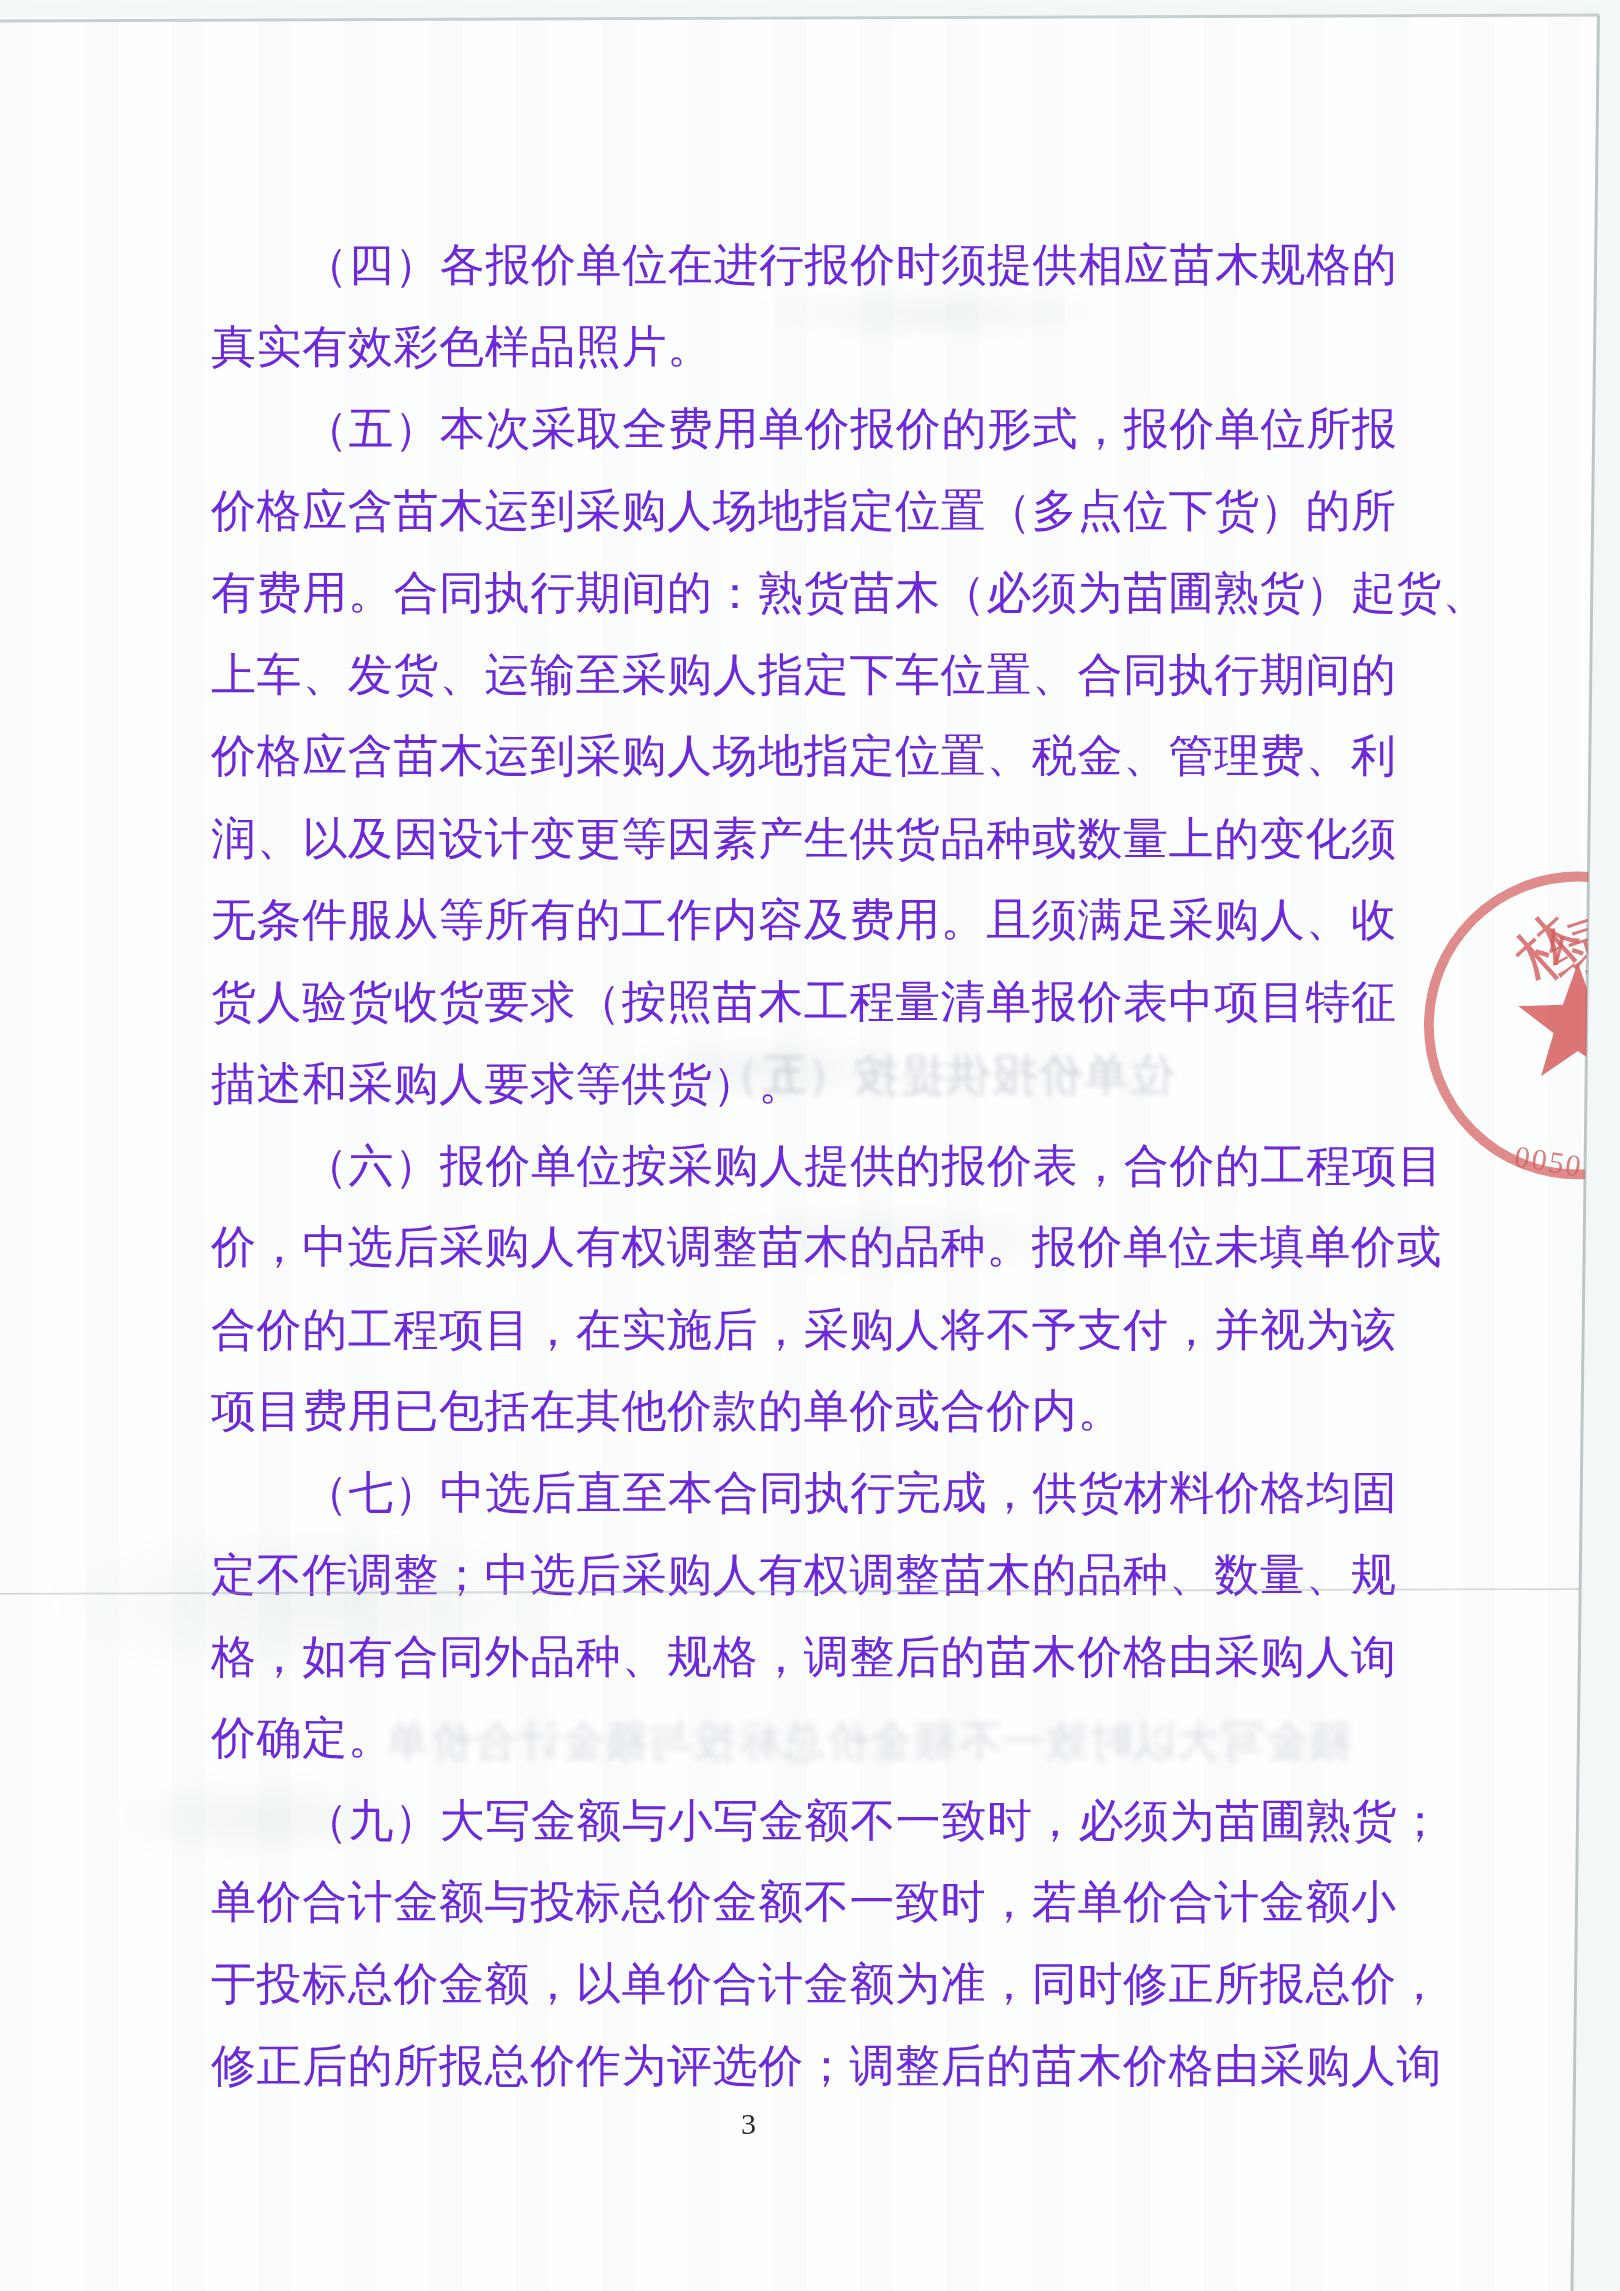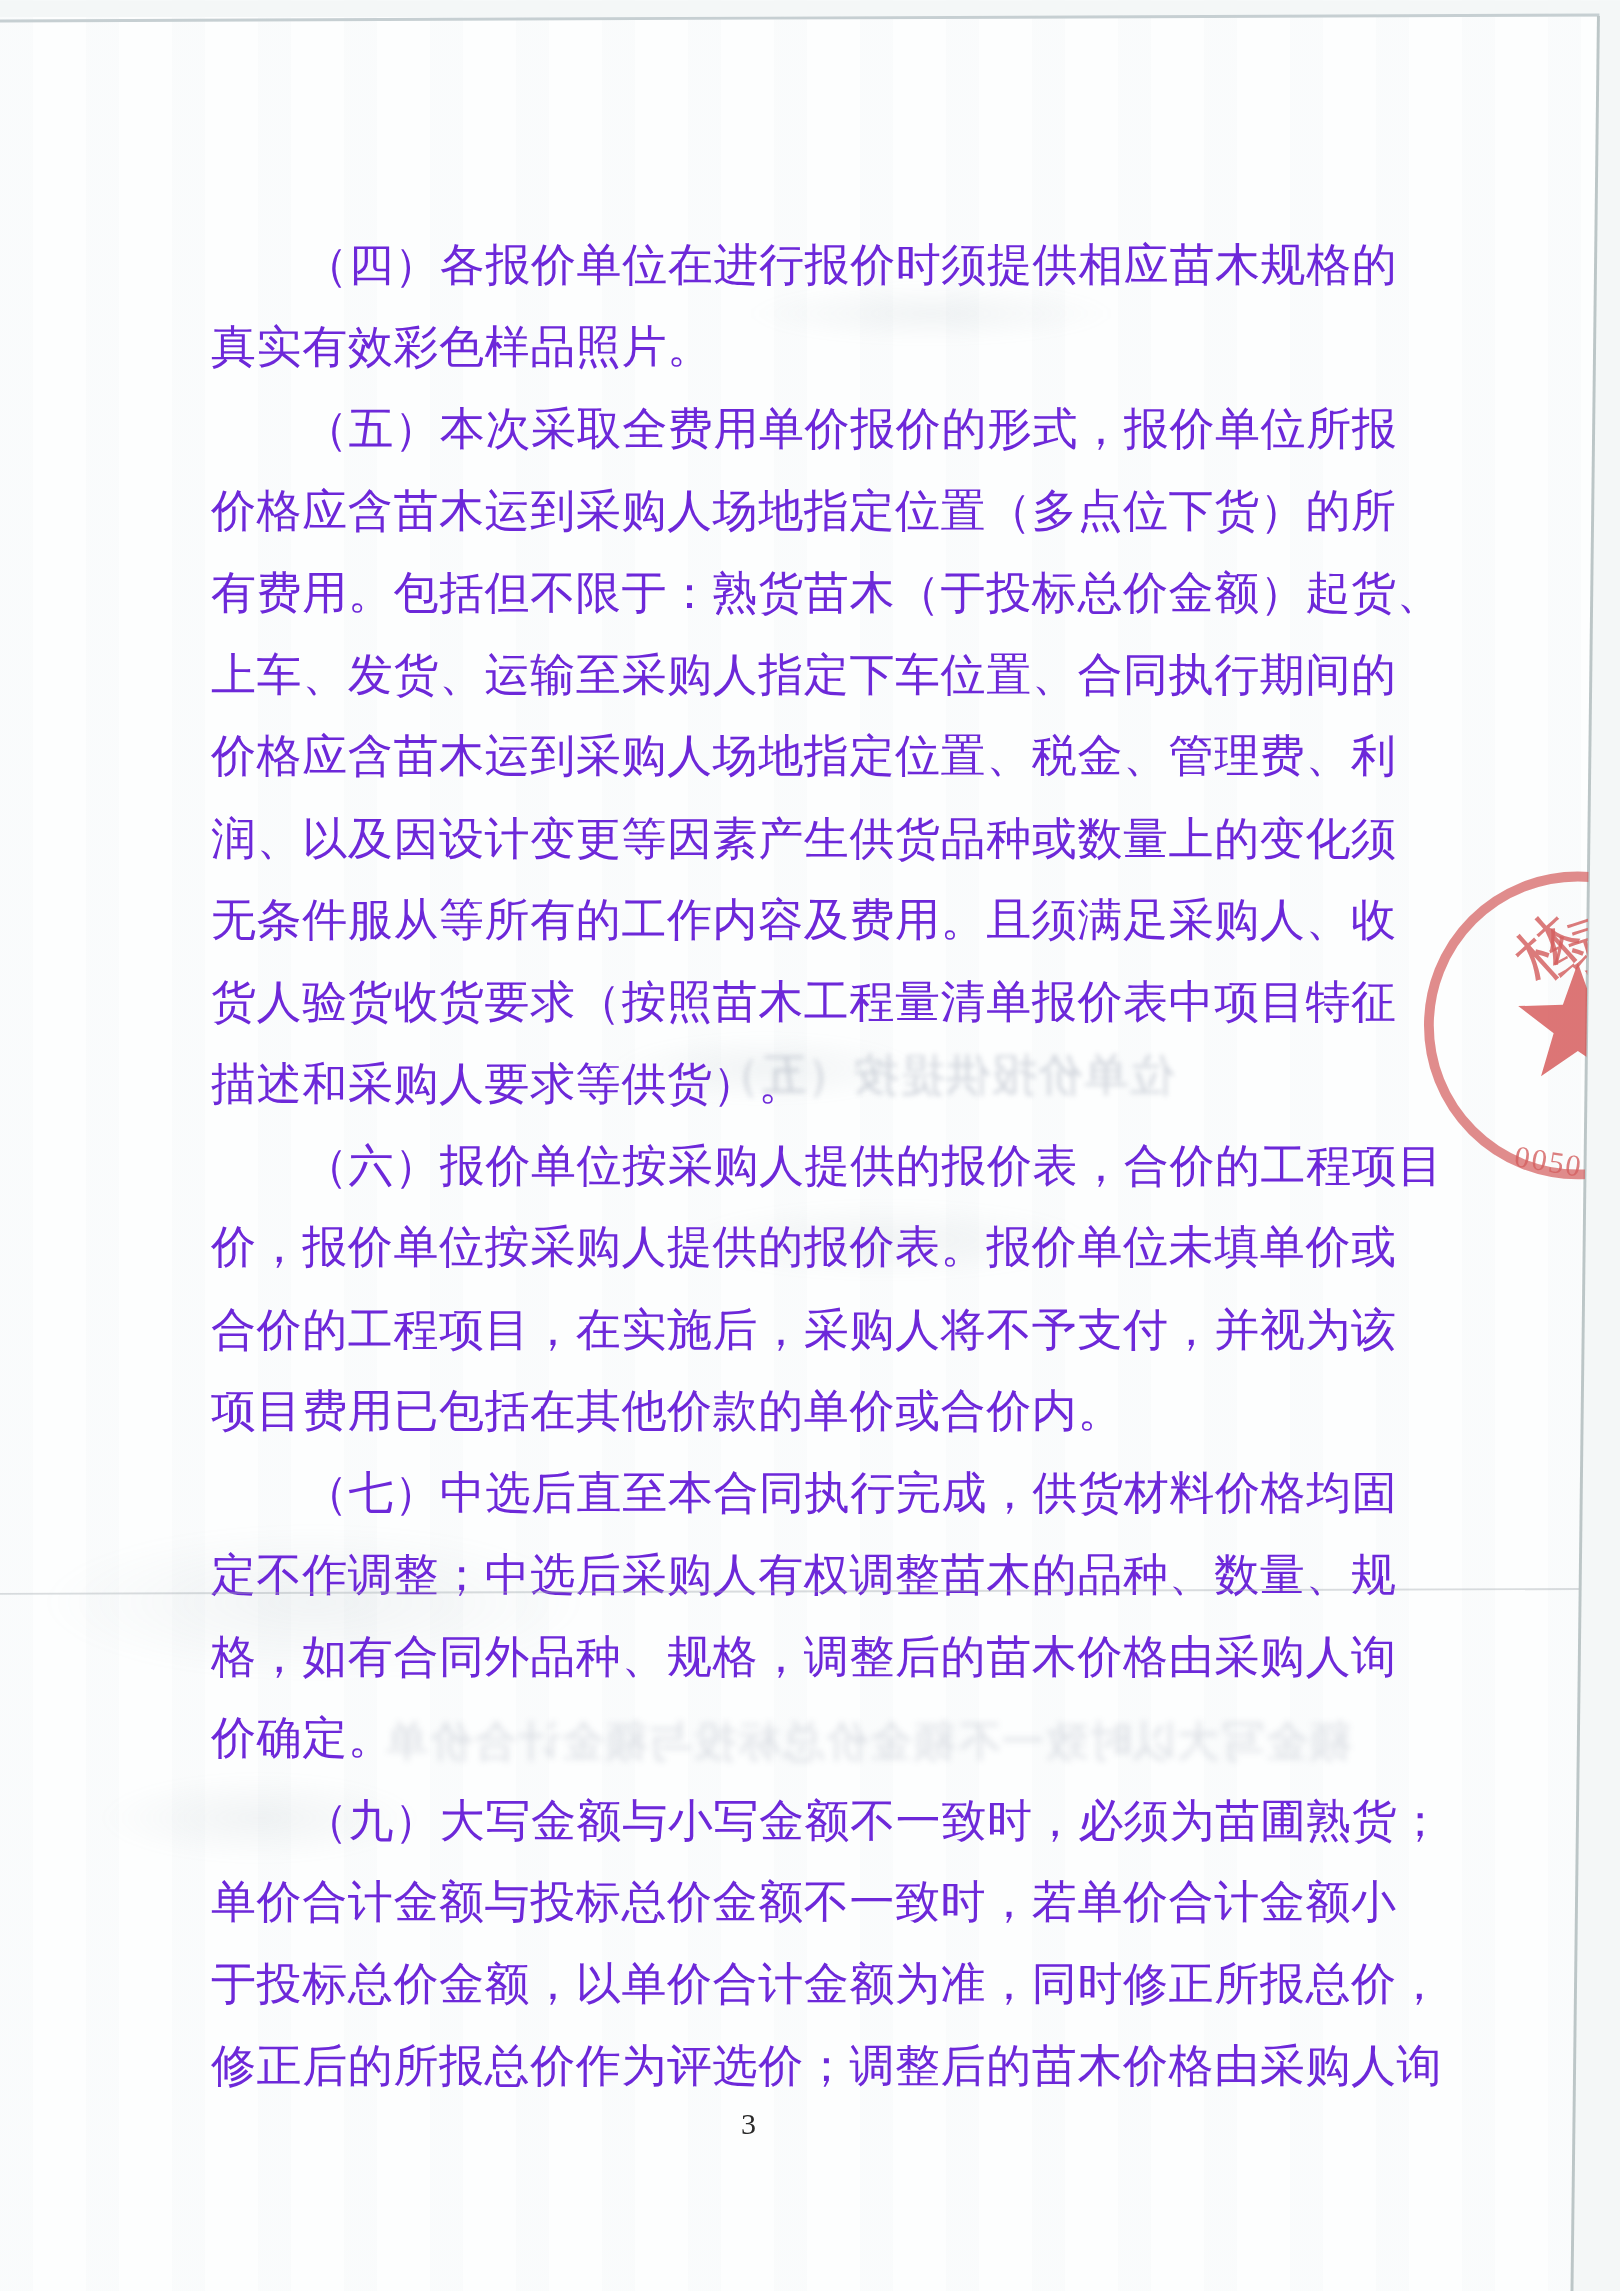--- a/index.html
+++ b/index.html
@@ -49,29 +49,29 @@
 <div class="mottle" style="left:608px;top:1034px;width:314px;height:69px;"></div>
 
 <div class="ghost" style="left:714px;top:1045px;">位单价报供提按（五）</div>
 <div class="ghost" style="left:384px;top:1713px;font-size:43px;opacity:0.30;filter:blur(3.4px);">额金写大以时致一不额金价总标投与额金计合价单</div>
 
 <div>
   <div class="line indent" style="top:240px">（四）各报价单位在进行报价时须提供相应苗木规格的</div>
   <div class="line" style="top:322px">真实有效彩色样品照片。</div>
   <div class="line indent" style="top:404px">（五）本次采取全费用单价报价的形式，报价单位所报</div>
   <div class="line" style="top:486px">价格应含苗木运到采购人场地指定位置（多点位下货）的所</div>
-  <div class="line" style="top:568px">有费用。包括但不限于：熟货苗木（于投标总价金额）起货、</div>
+  <div class="line" style="top:568px">有费用。合同执行期间的：熟货苗木（必须为苗圃熟货）起货、</div>
   <div class="line" style="top:650px">上车、发货、运输至采购人指定下车位置、合同执行期间的</div>
   <div class="line" style="top:731px">价格应含苗木运到采购人场地指定位置、税金、管理费、利</div>
   <div class="line" style="top:814px">润、以及因设计变更等因素产生供货品种或数量上的变化须</div>
   <div class="line" style="top:895px">无条件服从等所有的工作内容及费用。且须满足采购人、收</div>
   <div class="line" style="top:977px">货人验货收货要求（按照苗木工程量清单报价表中项目特征</div>
   <div class="line" style="top:1059px">描述和采购人要求等供货）。</div>
   <div class="line indent" style="top:1141px">（六）报价单位按采购人提供的报价表，合价的工程项目</div>
-  <div class="line" style="top:1222px">价，报价单位按采购人提供的报价表。报价单位未填单价或</div>
+  <div class="line" style="top:1222px">价，中选后采购人有权调整苗木的品种。报价单位未填单价或</div>
   <div class="line" style="top:1305px">合价的工程项目，在实施后，采购人将不予支付，并视为该</div>
   <div class="line" style="top:1386px">项目费用已包括在其他价款的单价或合价内。</div>
   <div class="line indent" style="top:1468px">（七）中选后直至本合同执行完成，供货材料价格均固</div>
   <div class="line" style="top:1550px">定不作调整；中选后采购人有权调整苗木的品种、数量、规</div>
   <div class="line" style="top:1632px">格，如有合同外品种、规格，调整后的苗木价格由采购人询</div>
   <div class="line" style="top:1713px">价确定。</div>
   <div class="line indent" style="top:1796px">（九）大写金额与小写金额不一致时，必须为苗圃熟货；</div>
   <div class="line" style="top:1877px">单价合计金额与投标总价金额不一致时，若单价合计金额小</div>
   <div class="line" style="top:1959px">于投标总价金额，以单价合计金额为准，同时修正所报总价，</div>
   <div class="line" style="top:2041px">修正后的所报总价作为评选价；调整后的苗木价格由采购人询</div>

